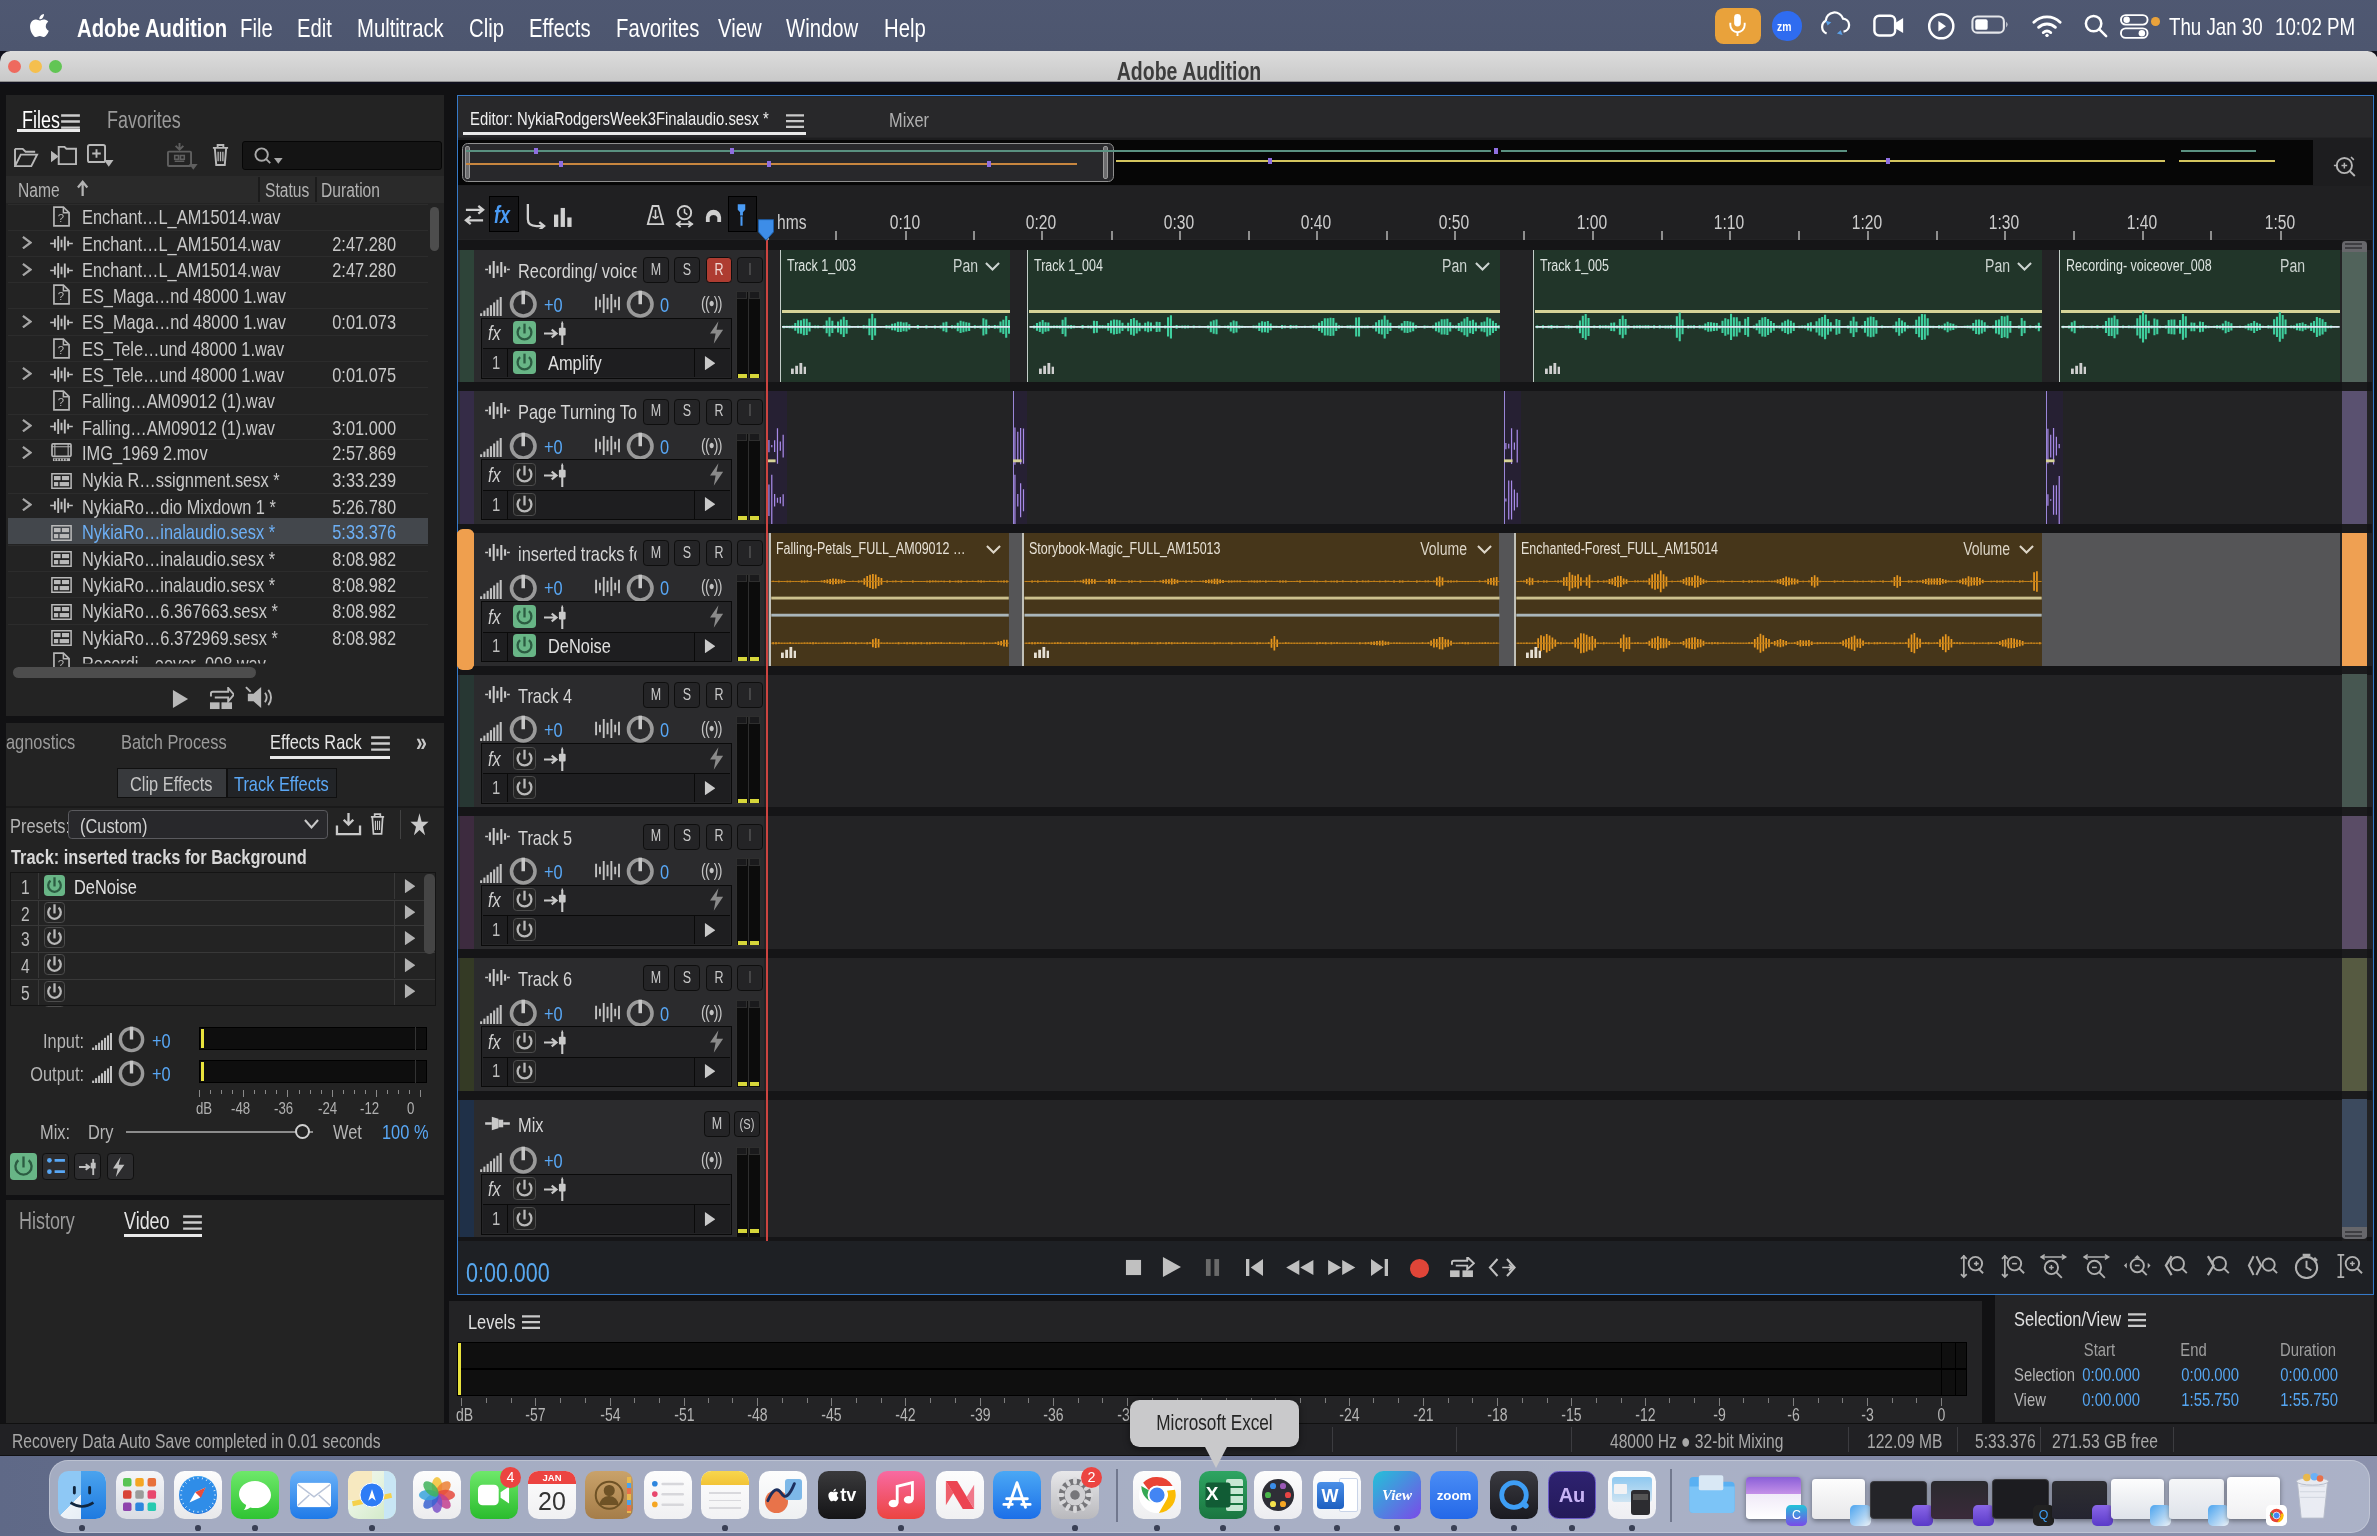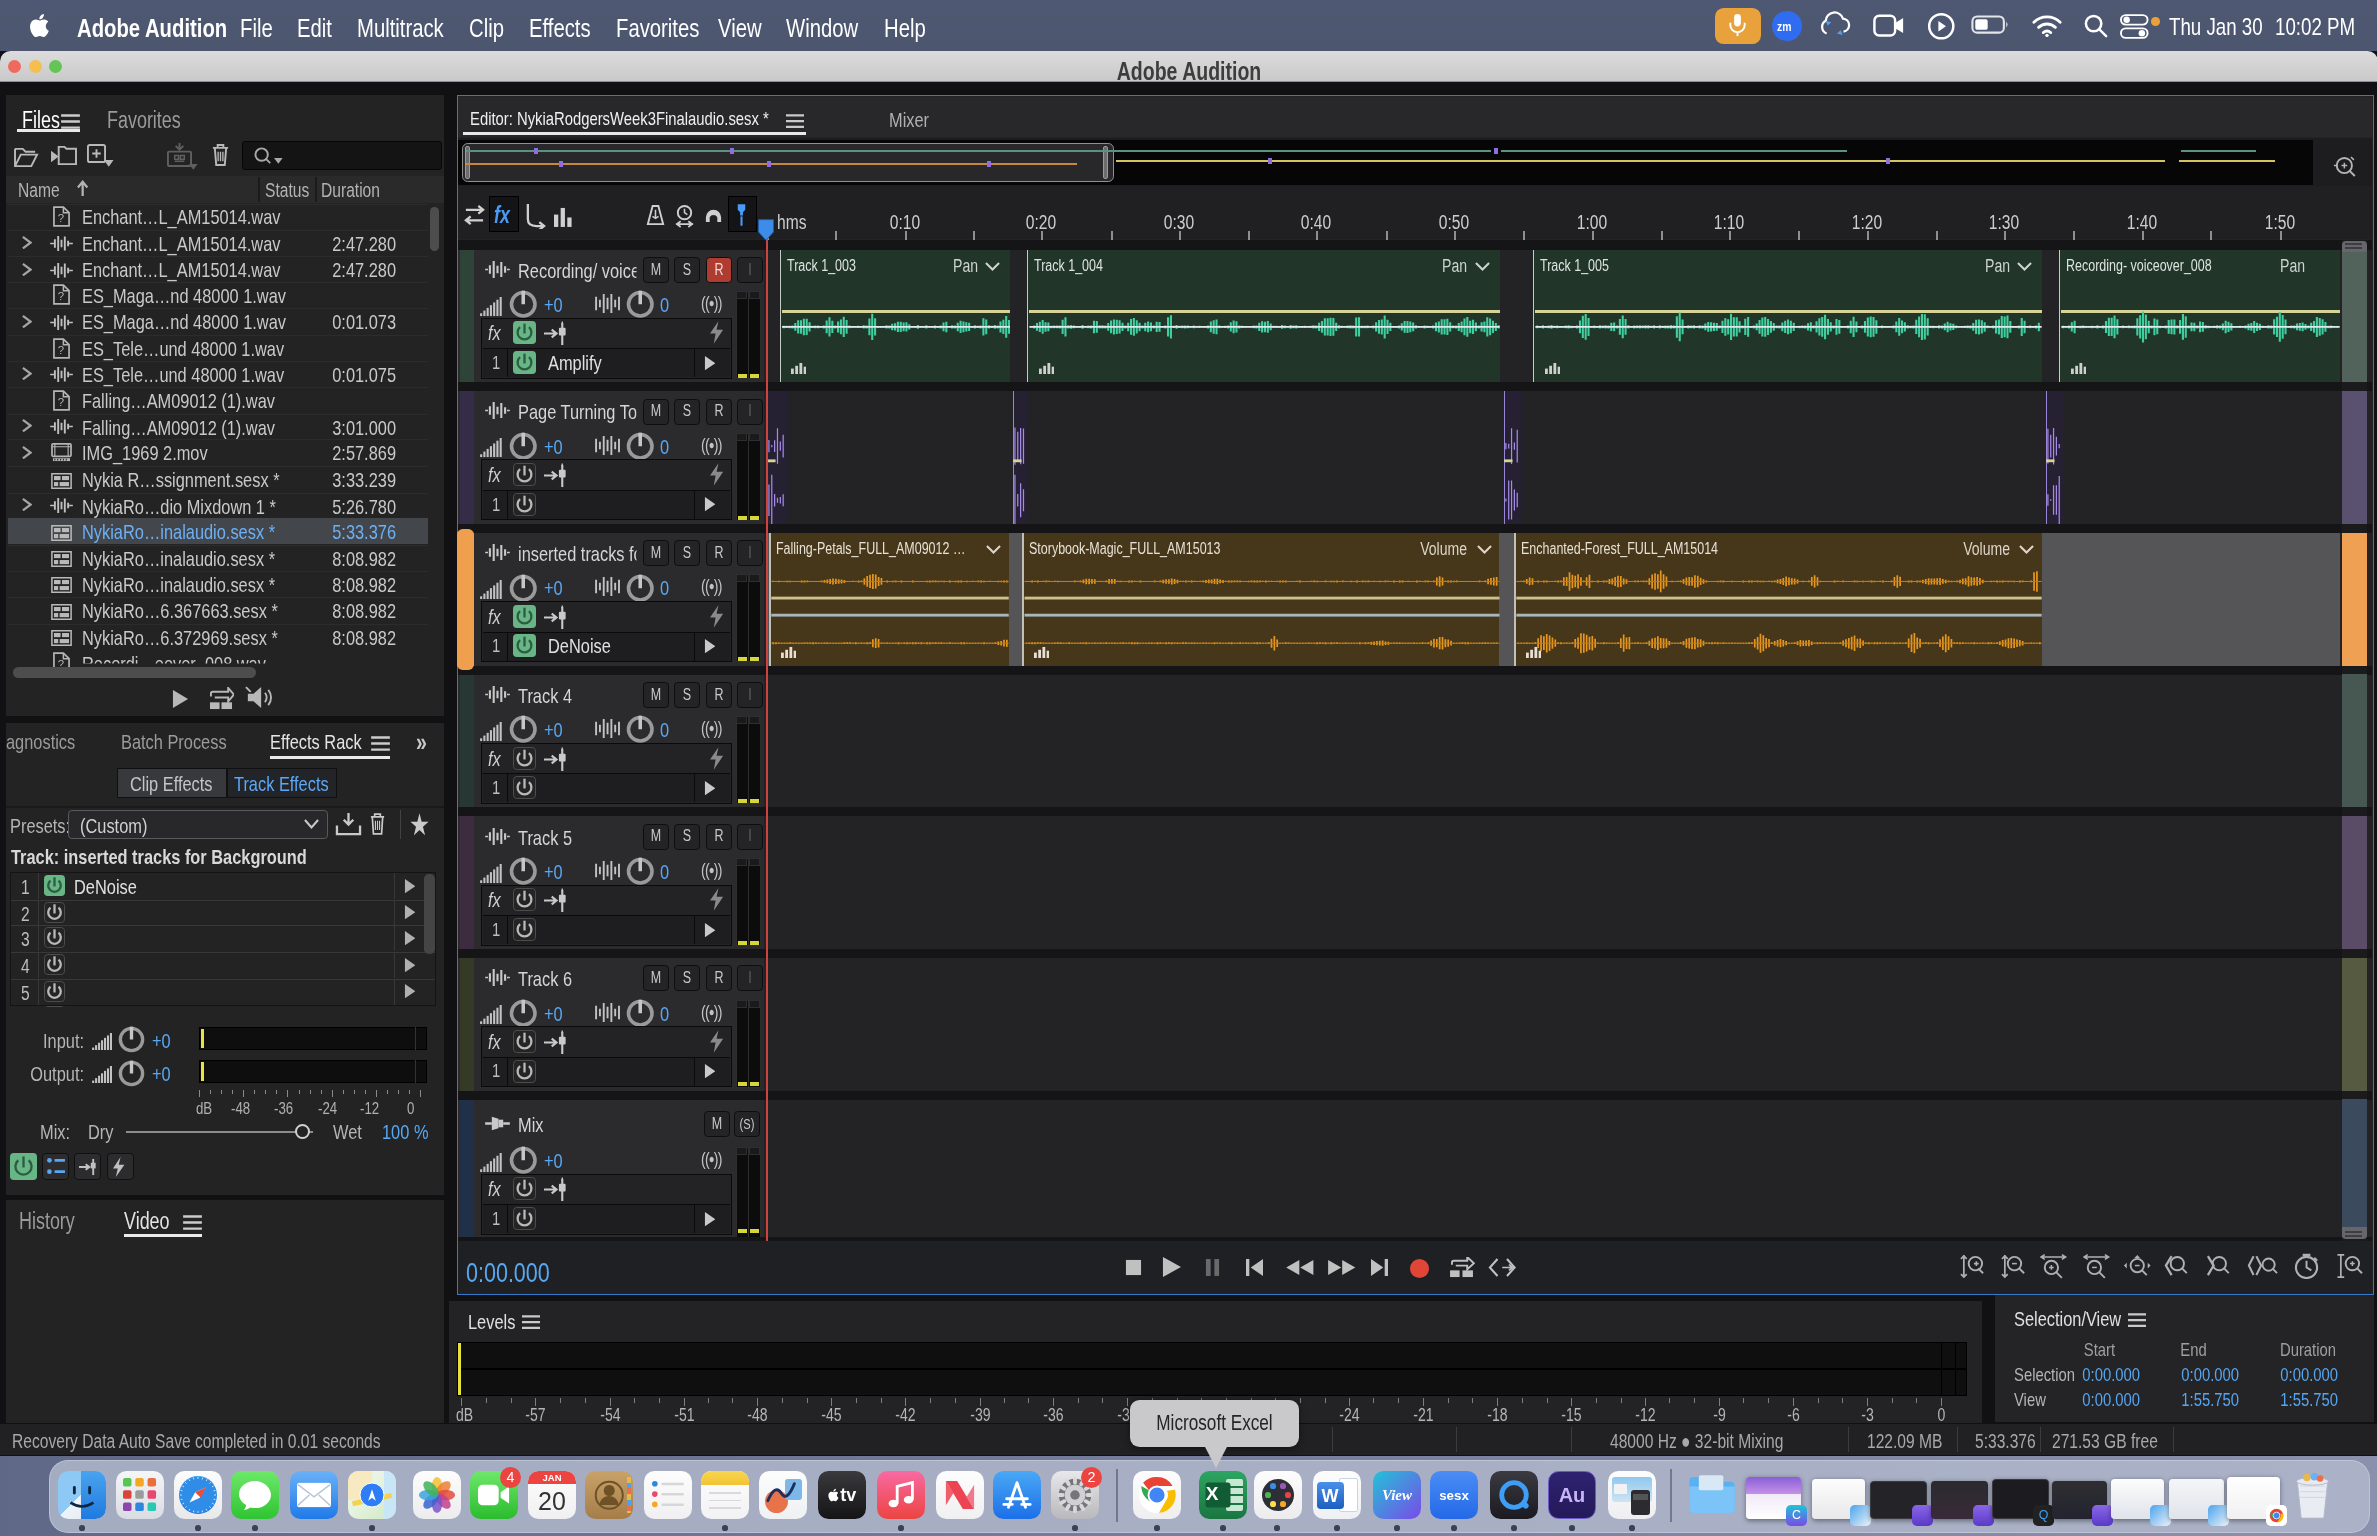--- a/index.html
+++ b/index.html
@@ -1768,21 +1768,21 @@
   </div>
 <div class="abs" style="left:1334px;top:1525px;width:5.7px;height:5.7px;border-radius:50%;background:#3a4055"></div>
 <div class="abs" style="left:1373px;top:1471px;width:48px;height:48px">
     <div style="position:absolute;inset:0;background:linear-gradient(135deg,#22c3d8,#7a4ae8);border-radius:10.5px">
       <div style="position:absolute;left:50%;top:50%;transform:translate(-50%,-50%);color:#fff;font-size:15px;font-style:italic;font-weight:bold;font-family:'Liberation Serif',serif">View</div>
     </div>
   </div>
 <div class="abs" style="left:1394px;top:1525px;width:5.7px;height:5.7px;border-radius:50%;background:#3a4055"></div>
 <div class="abs" style="left:1430px;top:1471px;width:48px;height:48px">
     <div style="position:absolute;inset:0;background:linear-gradient(#4a8df5,#2468e8);border-radius:10.5px">
-      <div style="position:absolute;left:50%;top:50%;transform:translate(-50%,-50%);color:#fff;font-size:13.3px;font-weight:bold">sesx</div>
+      <div style="position:absolute;left:50%;top:50%;transform:translate(-50%,-50%);color:#fff;font-size:13.3px;font-weight:bold">zoom</div>
     </div>
   </div>
 <div class="abs" style="left:1451px;top:1525px;width:5.7px;height:5.7px;border-radius:50%;background:#3a4055"></div>
 <div class="abs" style="left:1490px;top:1471px;width:48px;height:48px">
     <div style="position:absolute;inset:0;background:linear-gradient(#3a3a40,#1a1a20);border-radius:10.5px">
       <svg style="position:absolute;left:50%;top:50%;transform:translate(-50%,-50%);" width="36" height="36" viewBox="0 0 38 38">
         <circle cx="19" cy="19" r="13" stroke="#3e9ef5" stroke-width="5" fill="none"></circle>
         <rect x="26" y="26" width="9" height="6" rx="3" transform="rotate(45 30 29)" fill="#3e9ef5"></rect>
       </svg>
     </div>

